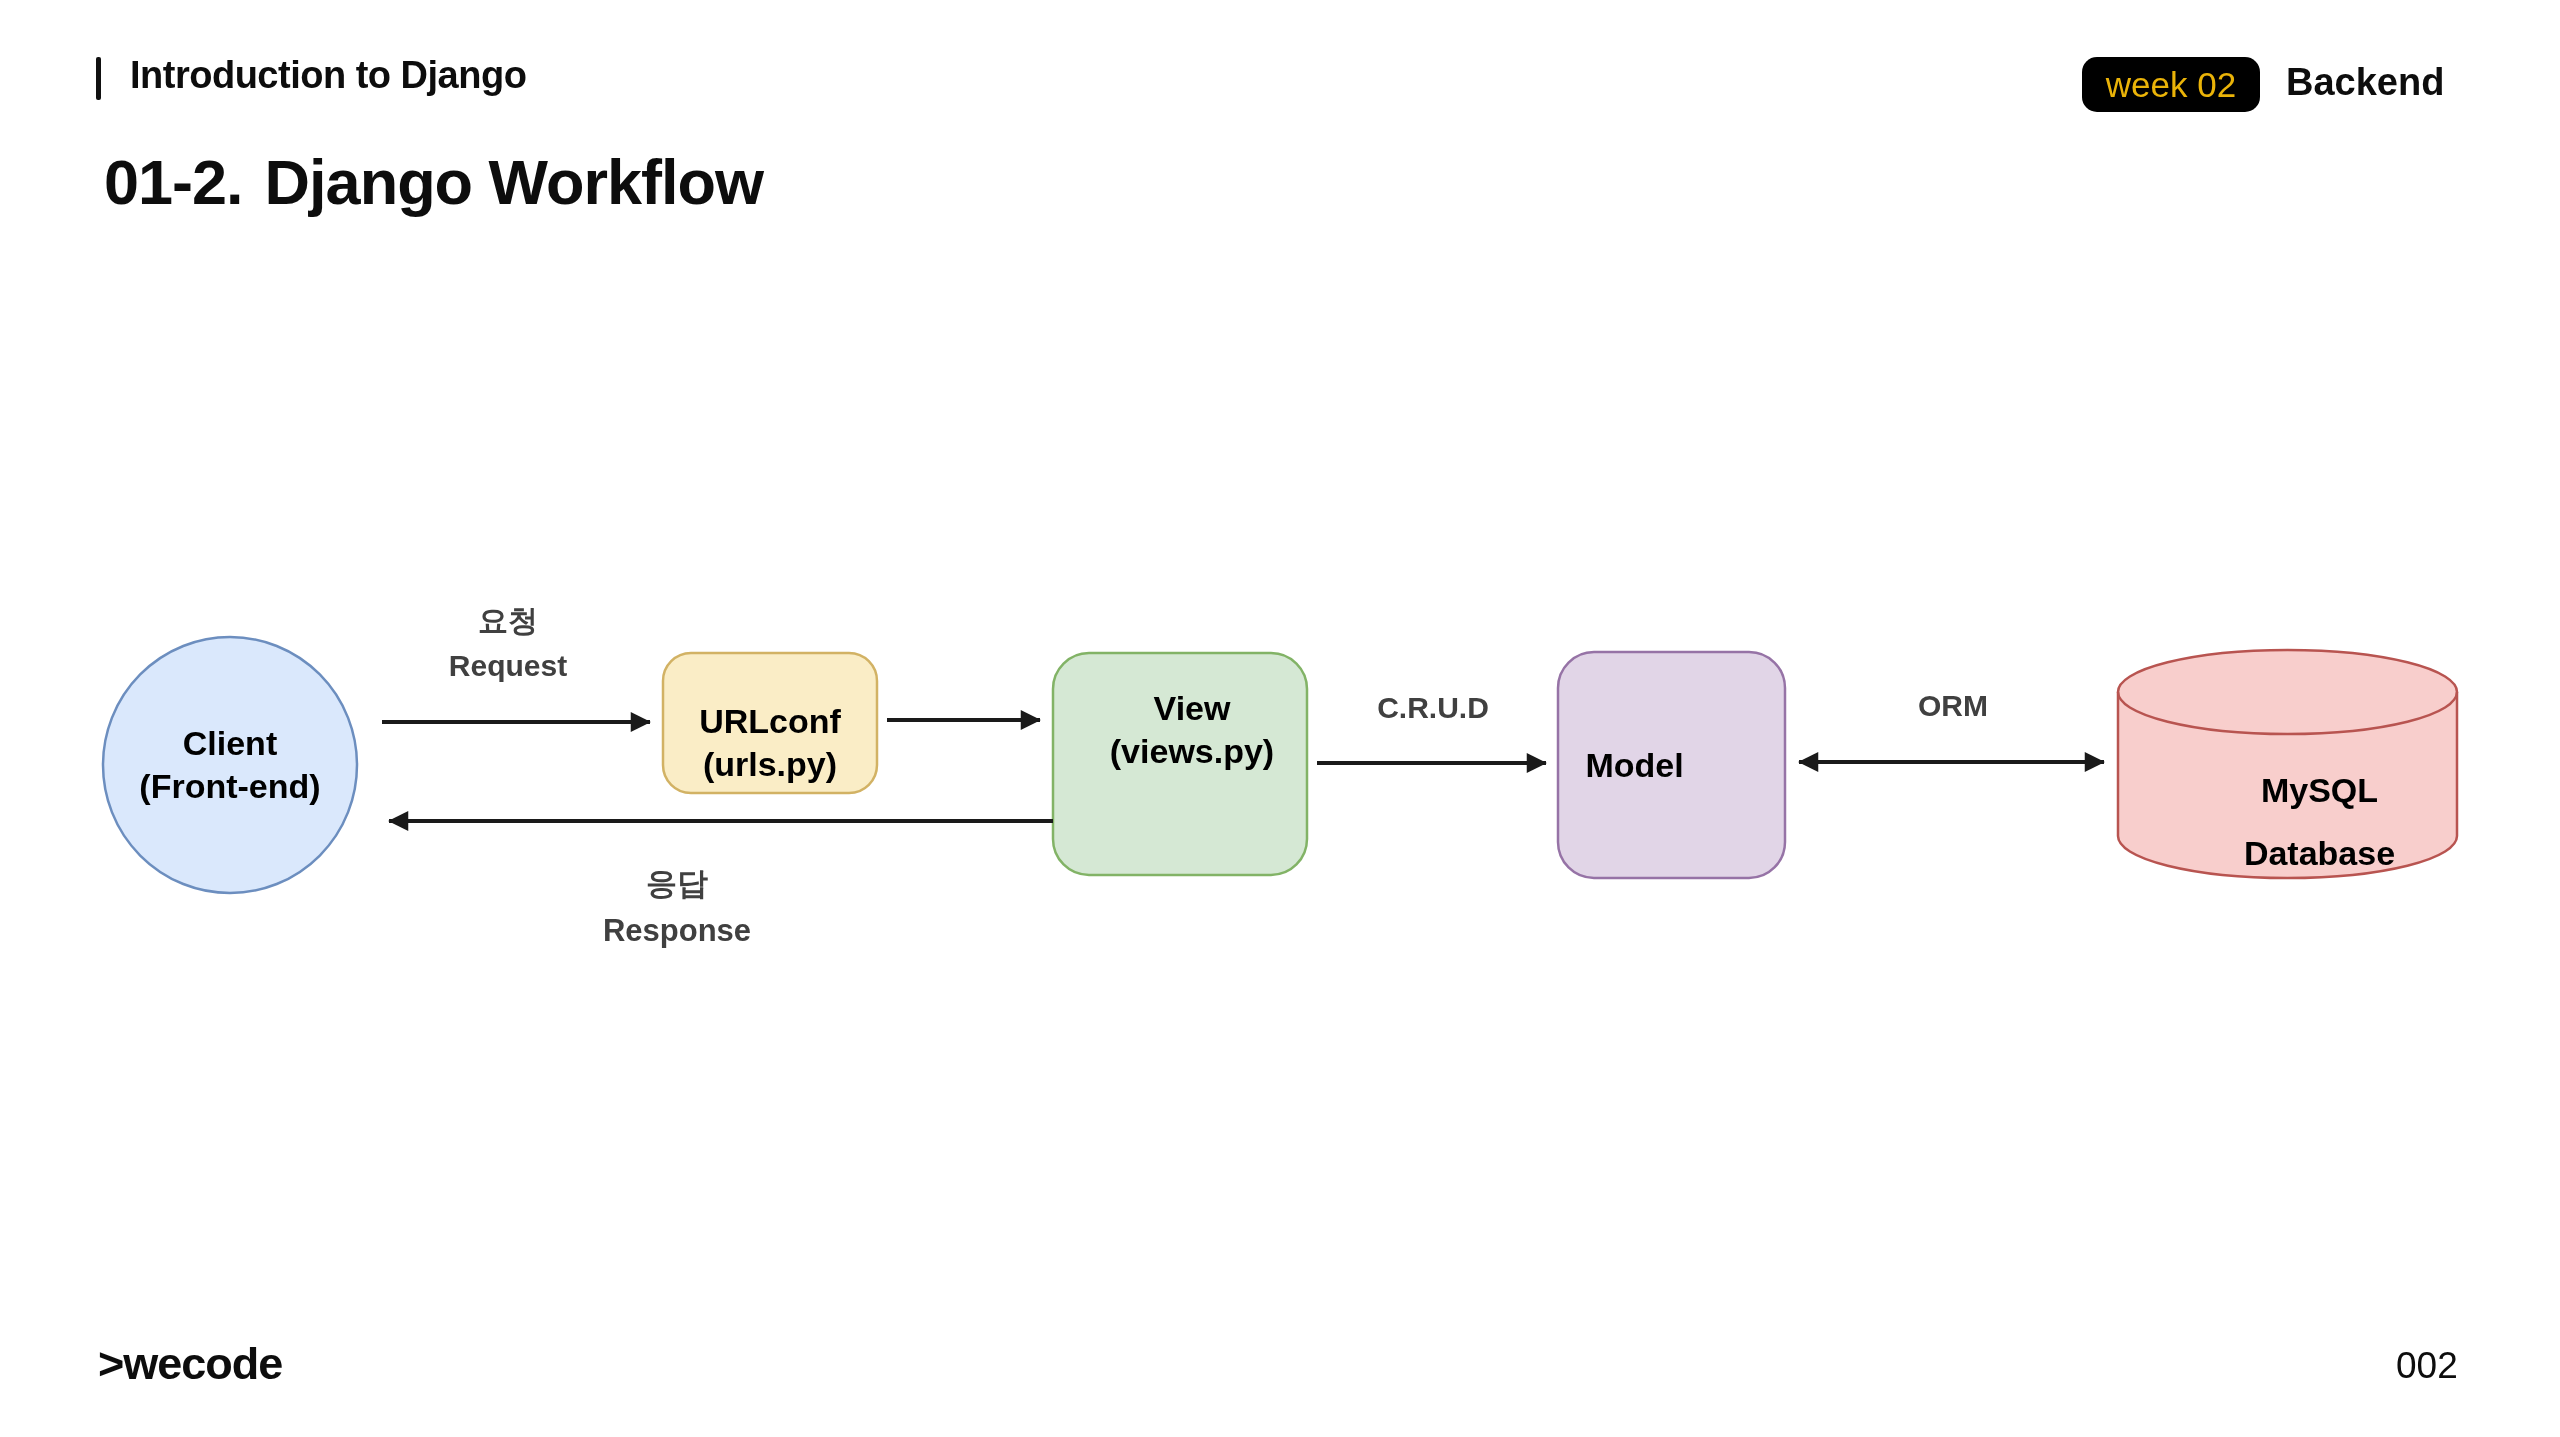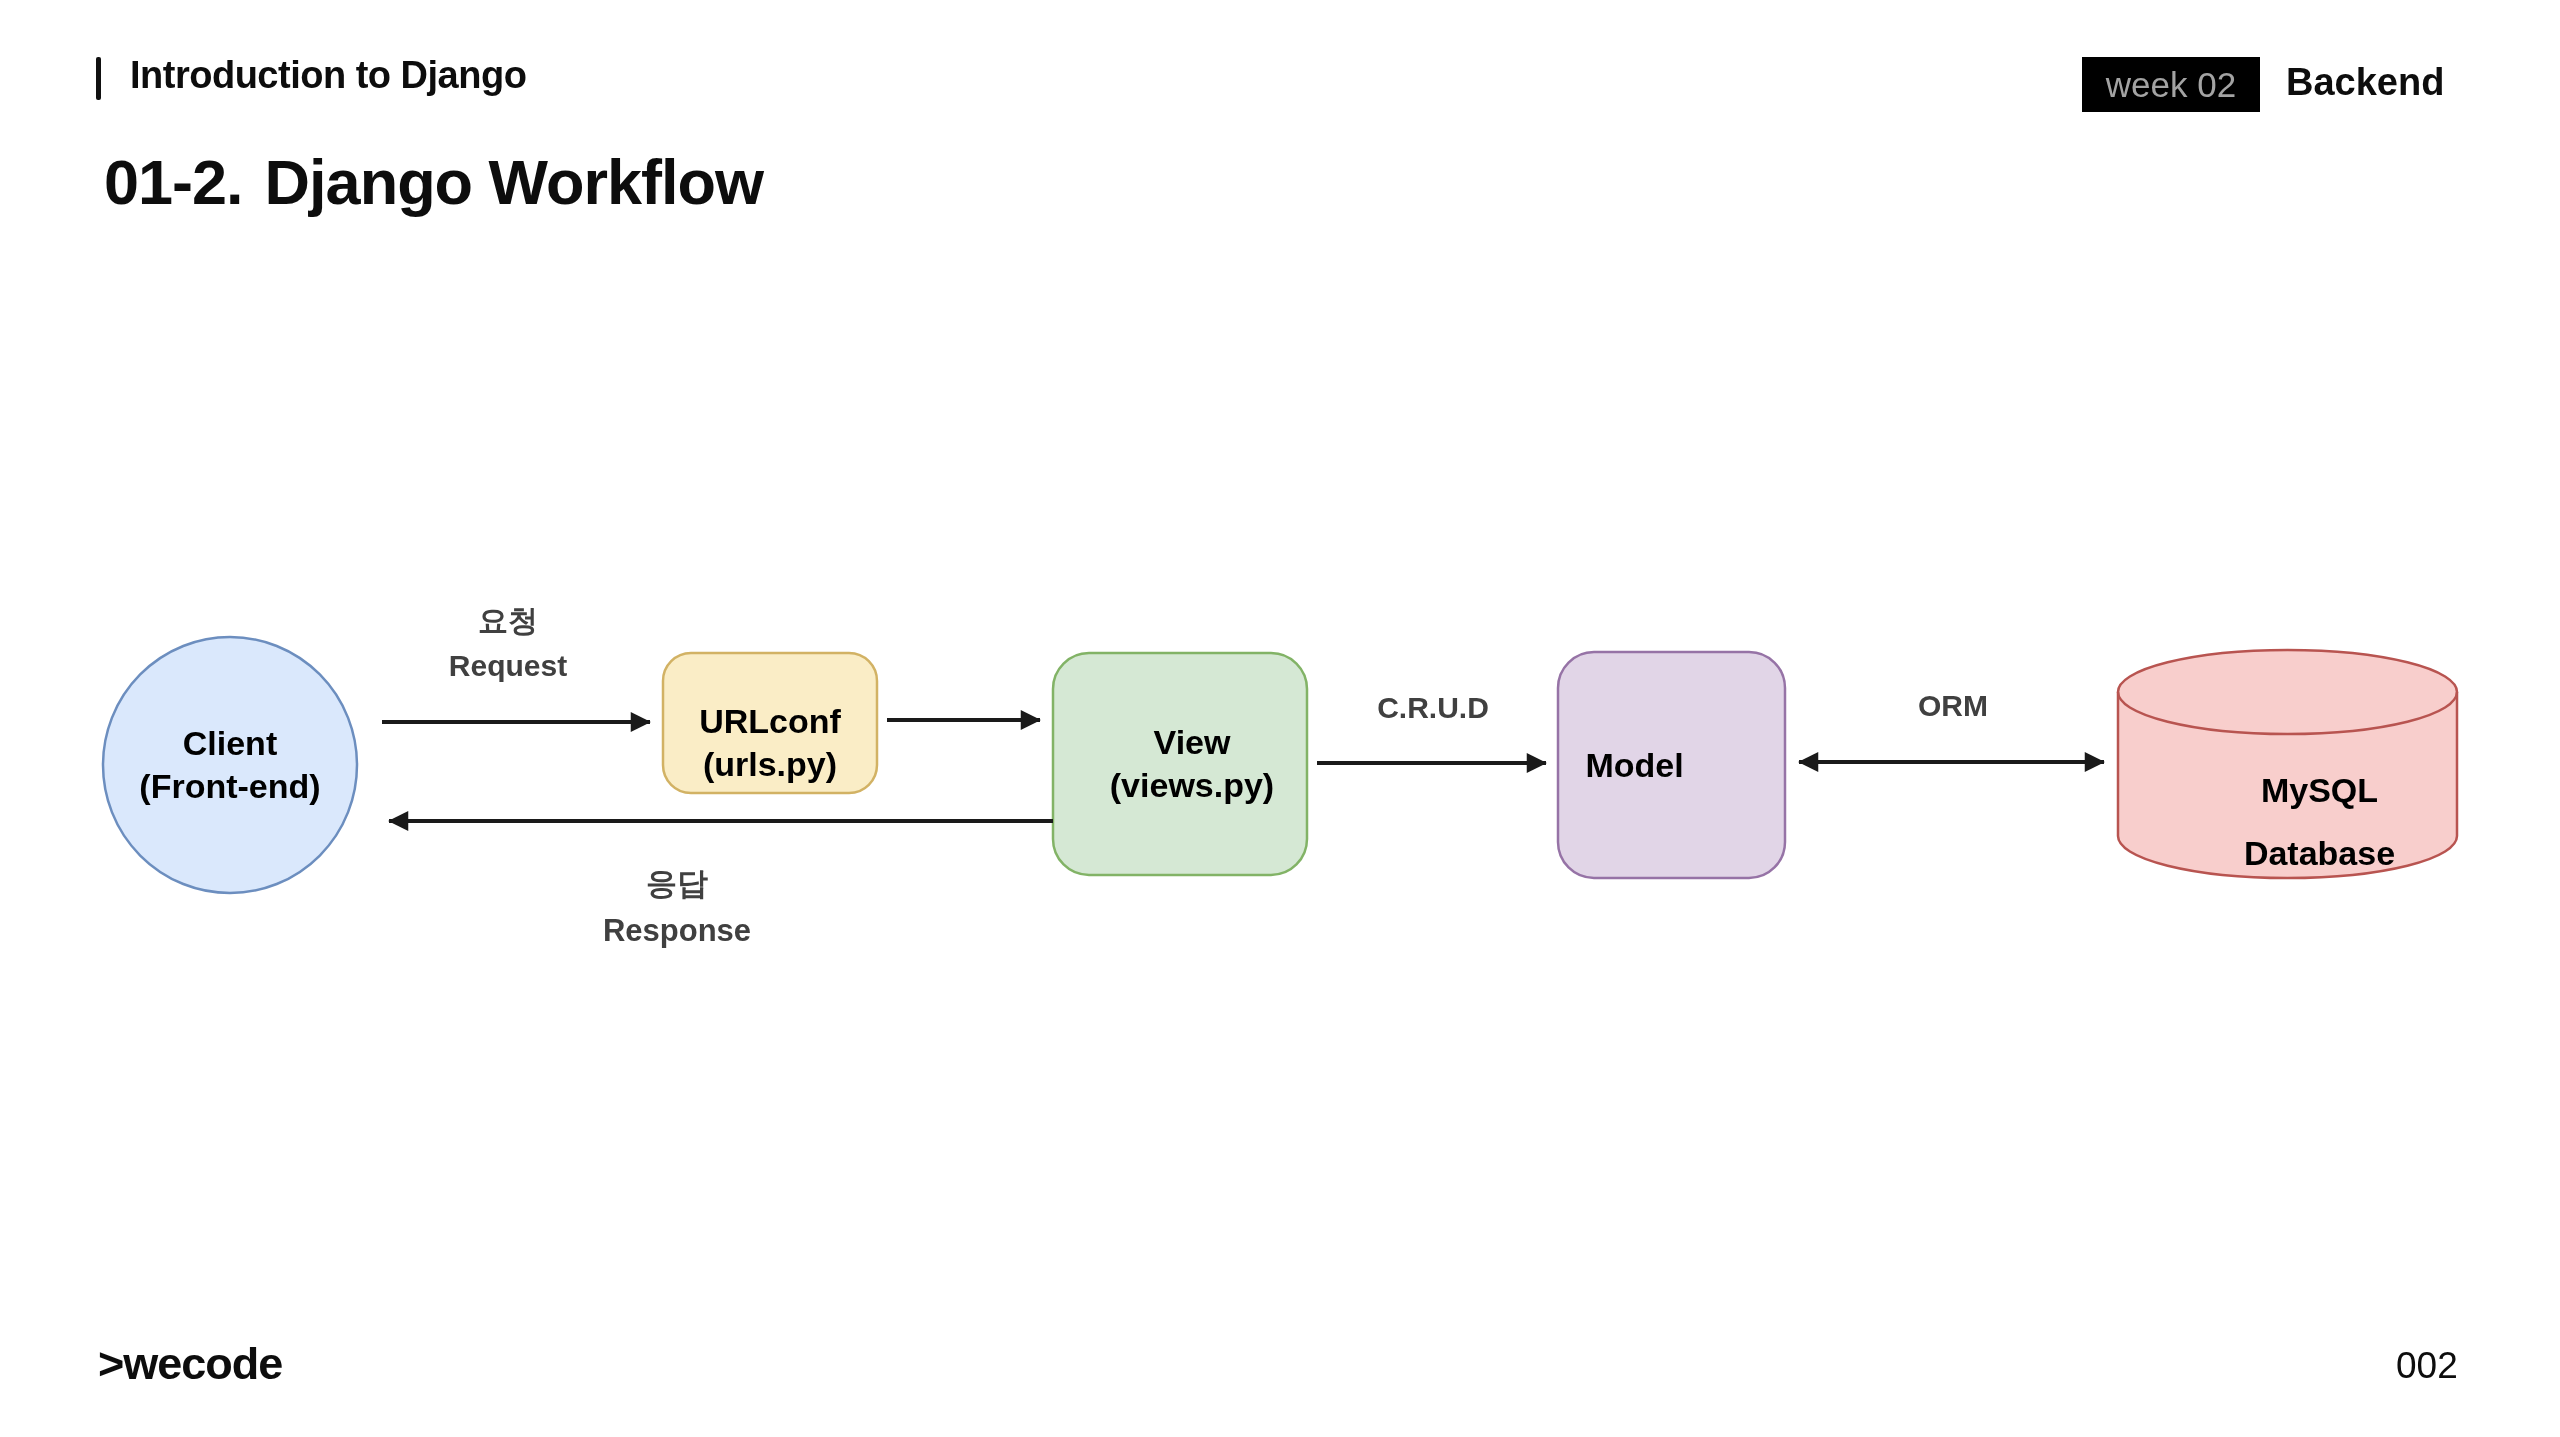--- a/index.html
+++ b/index.html
@@ -19,23 +19,23 @@
     left:96px; top:57px; width:5px; height:43px;
     background:#111111; border-radius:2px;
   }
   .section-title{
     left:130px; top:54px;
     font-size:38px; font-weight:700; letter-spacing:-0.5px;
     white-space:nowrap;
   }
   .week-badge{
     left:2082px; top:57px; width:178px; height:55px;
-    background:#000000; color:#a3a3a3;
+    background:#000000; color:#eab308;
     display:flex; align-items:center; justify-content:center;
-    font-size:35px; font-weight:400;
+    font-size:35px; font-weight:400;border-radius:15px;
   }
   .track-label{
     left:2286px; top:61px;
     font-size:38px; font-weight:700;
     white-space:nowrap;
   }
 
   
   .page-title{
     left:104px; top:146px; margin:0;
@@ -50,21 +50,21 @@
   .node-label{
     display:flex; flex-direction:column;
     align-items:center; justify-content:center;
     text-align:center;
     font-weight:700; font-size:34px; line-height:43px;
     color:#000000; white-space:nowrap;
   }
   .node-label span{display:block;}
   .lbl-client  {left:103px;  top:637px; width:254px; height:256px;}
   .lbl-urlconf {left:663px;  top:653px; width:214px; height:180px;}
-  .lbl-view    {left:1053px; top:653px; width:278px; height:222px;}
+  .lbl-view    {left:1053px; top:619px; width:278px; height:222px;}
   .lbl-model   {left:1524px; top:652px; width:221px; height:226px;}
   .lbl-db      {left:2118px; top:682px; width:403px; height:228px; padding-top:52px; box-sizing:border-box;gap:20px;}
 
   .edge-label{
     text-align:center; font-weight:700; color:#404040; white-space:nowrap;
   }
   .edge-label span{display:block;}
   .lbl-request {left:358px;  top:598px; width:300px; font-size:30px; line-height:45px;}
   .lbl-response{left:527px;  top:860px; width:300px; font-size:31px; line-height:47px;}
   .lbl-crud    {left:1333px; top:691px; width:200px; font-size:30px;}

